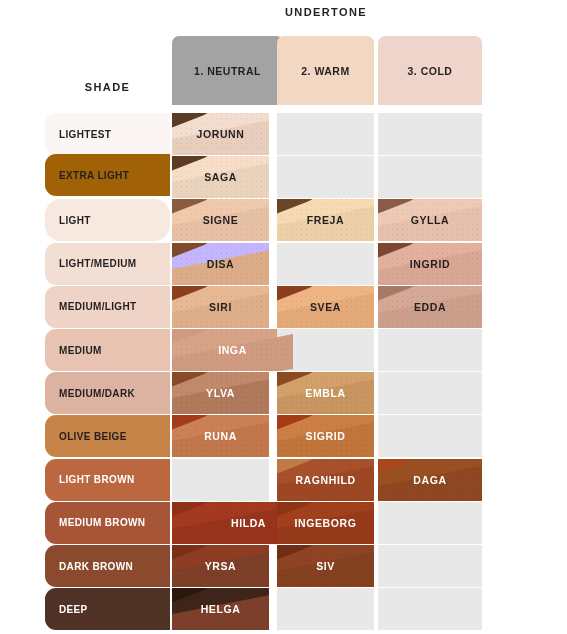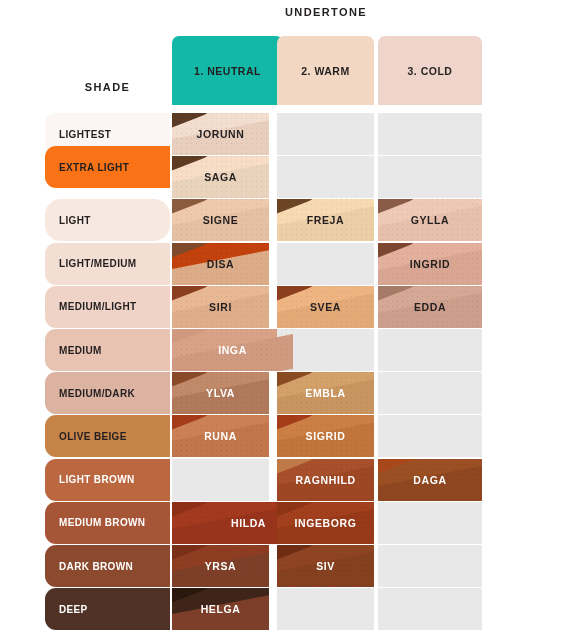--- a/index.html
+++ b/index.html
@@ -91,41 +91,41 @@
 </head>
 <body>
 
 <div id="root">
 
   <div class="undertone-title">UNDERTONE</div>
 
   <div class="shade-title">SHADE</div>
 
   <div class="grid" id="grid">
-      <div class="col-head" style="left: 172px; width: 111px; background: #14b8a6;">
+      <div class="col-head" style="left: 172px; width: 111px; background: #a3a3a3;">
         <span>1. NEUTRAL</span>
       </div>
       <div class="col-head" style="left: 277px; width: 97px; background: rgb(242, 216, 194);">
         <span>2. WARM</span>
       </div>
       <div class="col-head" style="left: 378px; width: 104px; background: rgb(238, 212, 203);">
         <span>3. COLD</span>
       </div>
       <div class="row-label" style="top: 113px; background: rgb(251, 246, 243); color: rgb(35, 31, 32);">
         <span>LIGHTEST</span>
       </div>
       <div class="swatch" style="left: 172px; width: 97px; top: 113px; background: rgb(243, 221, 207); color: rgb(35, 31, 32);">
         <div class="band" style="background: rgb(232, 206, 189);"></div>
         <div class="grain"></div>
         <div class="streak" style="background: rgb(91, 58, 38);"></div>
         <span class="nm">JORUNN</span>
       </div>
       <div class="swatch empty" style="left: 277px; width: 97px; top: 113px;"></div>
       <div class="swatch empty" style="left: 378px; width: 104px; top: 113px;"></div>
-      <div class="row-label" style="top: 146px; background: #f97316; color: rgb(35, 31, 32);">
+      <div class="row-label" style="top: 154px; background: #a16207; color: rgb(35, 31, 32);">
         <span>EXTRA LIGHT</span>
       </div>
       <div class="swatch" style="left: 172px; width: 97px; top: 156.2px; background: rgb(248, 221, 198); color: rgb(35, 31, 32);">
         <div class="band" style="background: rgb(234, 211, 188);"></div>
         <div class="grain"></div>
         <div class="streak" style="background: rgb(94, 59, 35);"></div>
         <span class="nm">SAGA</span>
       </div>
       <div class="swatch empty" style="left: 277px; width: 97px; top: 156.2px;"></div>
       <div class="swatch empty" style="left: 378px; width: 104px; top: 156.2px;"></div>
@@ -146,21 +146,21 @@
       </div>
       <div class="swatch" style="left: 378px; width: 104px; top: 199.4px; background: rgb(238, 201, 181); color: rgb(35, 31, 32);">
         <div class="band" style="background: rgb(231, 192, 172);"></div>
         <div class="grain"></div>
         <div class="streak" style="background: rgb(138, 91, 71);"></div>
         <span class="nm">GYLLA</span>
       </div>
       <div class="row-label" style="top: 242.6px; background: rgb(243, 222, 212); color: rgb(35, 31, 32);">
         <span>LIGHT/MEDIUM</span>
       </div>
-      <div class="swatch" style="left: 172px; width: 97px; top: 242.6px; background: #c2410c; color: rgb(35, 31, 32);">
+      <div class="swatch" style="left: 172px; width: 97px; top: 242.6px; background: #c4b5fd; color: rgb(35, 31, 32);">
         <div class="band" style="background: rgb(220, 172, 136);"></div>
         <div class="grain"></div>
         <div class="streak" style="background: rgb(126, 74, 42);"></div>
         <span class="nm">DISA</span>
       </div>
       <div class="swatch empty" style="left: 277px; width: 97px; top: 242.6px;"></div>
       <div class="swatch" style="left: 378px; width: 104px; top: 242.6px; background: rgb(226, 176, 156); color: rgb(35, 31, 32);">
         <div class="band" style="background: rgb(216, 166, 146);"></div>
         <div class="grain"></div>
         <div class="streak" style="background: rgb(125, 70, 49);"></div>

